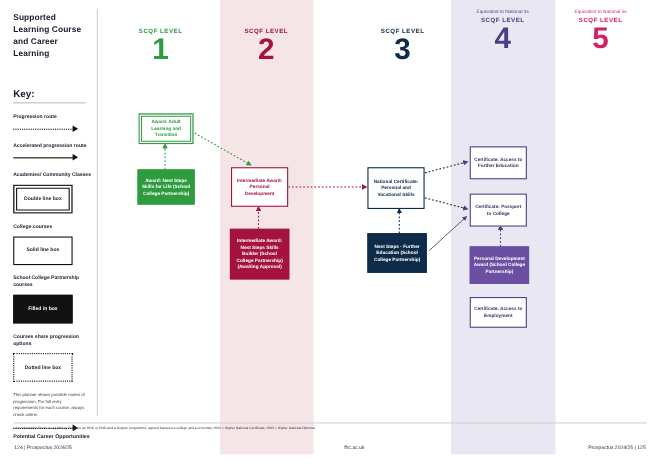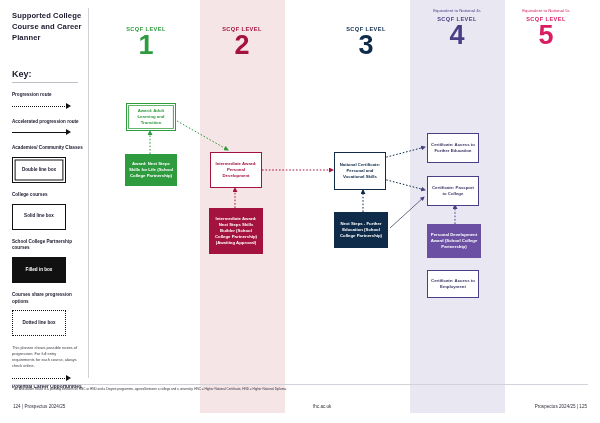--- a/index.html
+++ b/index.html
@@ -73,21 +73,21 @@
 </style>
 </head>
 <body>
 
 <div id="page">
 
   <div class="band band-l2"></div>
   <div class="band band-l4"></div>
 
   <div class="sidebar">
-    <div class="sb-title">Supported College Course and Career Planner</div>
+    <div class="sb-title">Supported Learning Course and Career Learning</div>
     <div class="sb-key">Key:</div>
     <div class="sb-rule"></div>
 
     <div class="k-block">
       <div class="k-label">Progression route</div>
       <div class="arrow-dashed">
           <div class="ln"></div>
           <div class="hd"></div>
         </div>
     </div>

